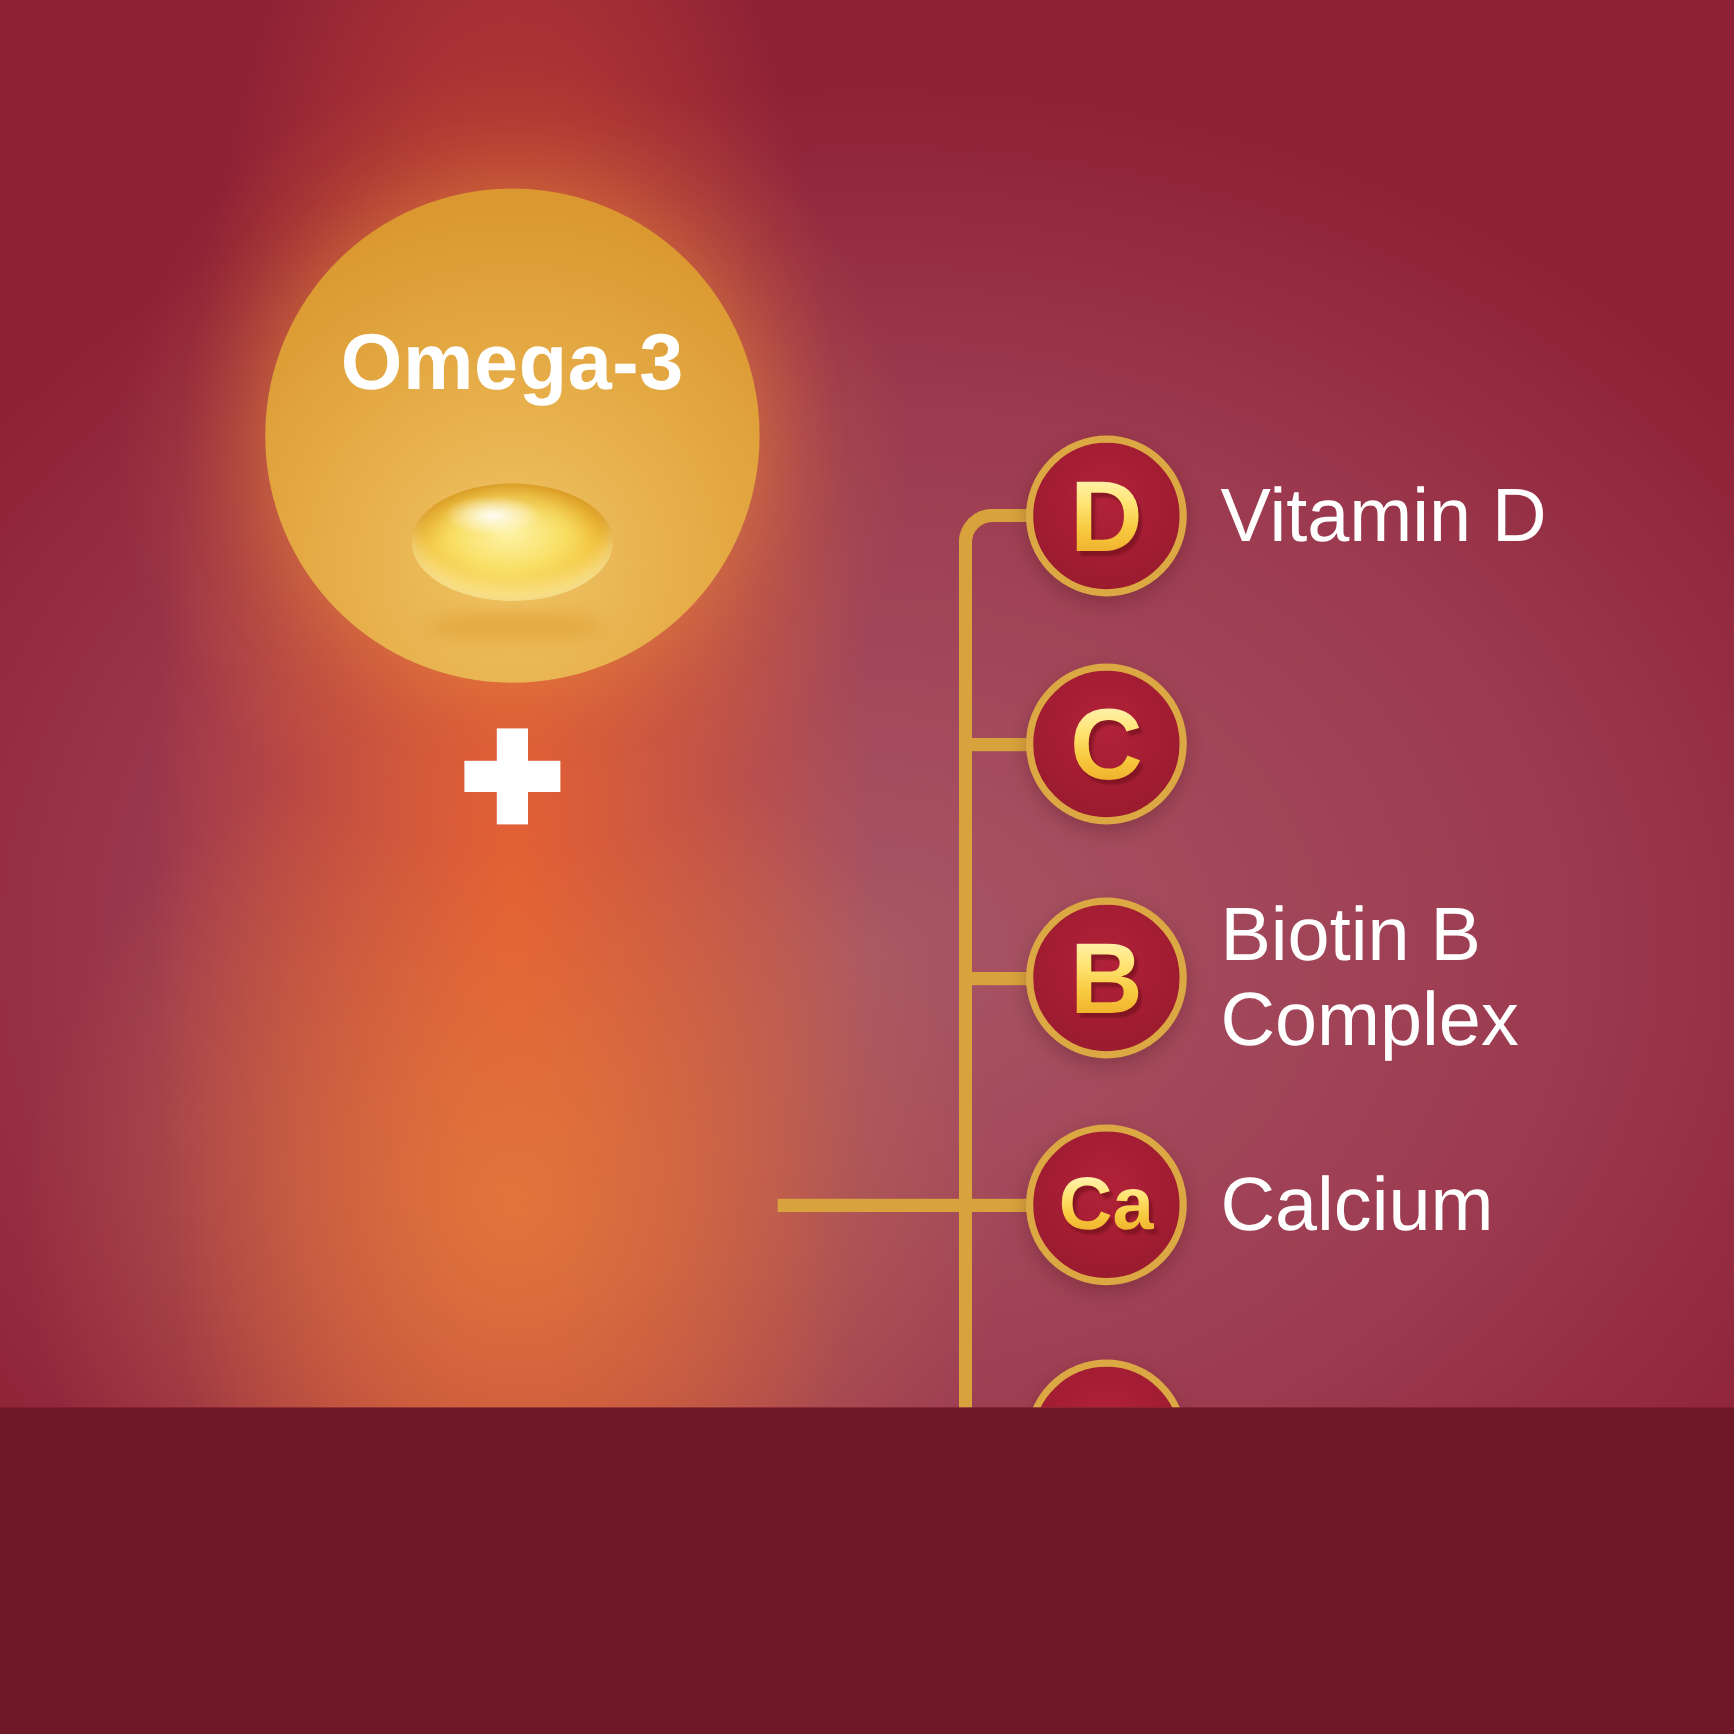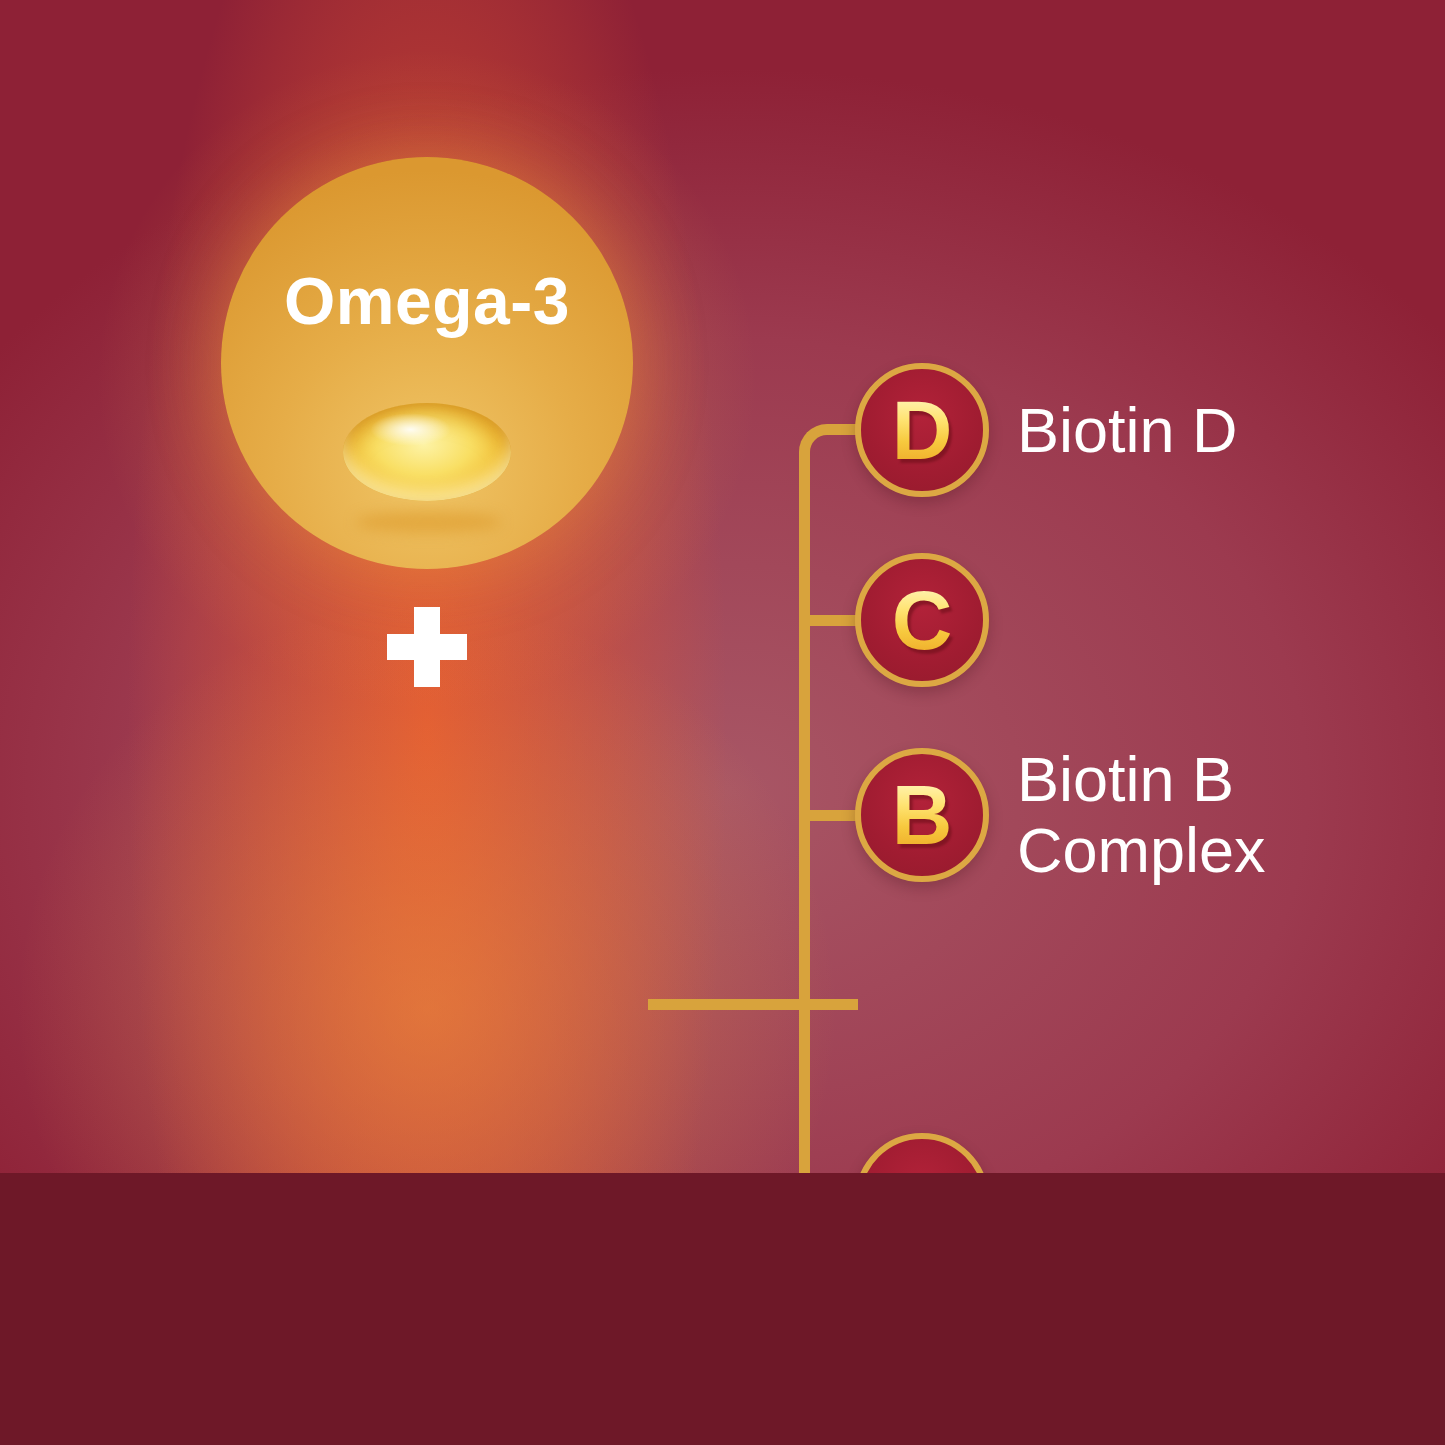--- a/index.html
+++ b/index.html
@@ -146,36 +146,42 @@
     <div class="capsule-reflection"></div>
   </div>
 
   <div class="plus-icon"></div>
 
 
   <div class="nutrient-row row-1">
     <div class="badge">
       <span class="badge-symbol">D</span>
     </div>
-    <div class="nutrient-label">Biotin D</div>
+    <div class="nutrient-label">Vitamin D</div>
   </div>
 
   <div class="nutrient-row row-2">
     <div class="badge">
       <span class="badge-symbol">C</span>
     </div>
   </div>
 
   <div class="nutrient-row row-3">
     <div class="badge">
       <span class="badge-symbol">B</span>
     </div>
     <div class="nutrient-label">Biotin B Complex</div>
   </div>
 
+  <div class="nutrient-row row-4">
+    <div class="badge">
+      <span class="badge-symbol sym-sm">Ca</span>
+    </div>
+    <div class="nutrient-label">Calcium</div>
+  </div>
 
   <div class="nutrient-row row-5">
     <div class="badge">
       <span class="badge-symbol sym-sm">B7</span>
     </div>
   </div>
 
 </div>
 
 </body></html>

